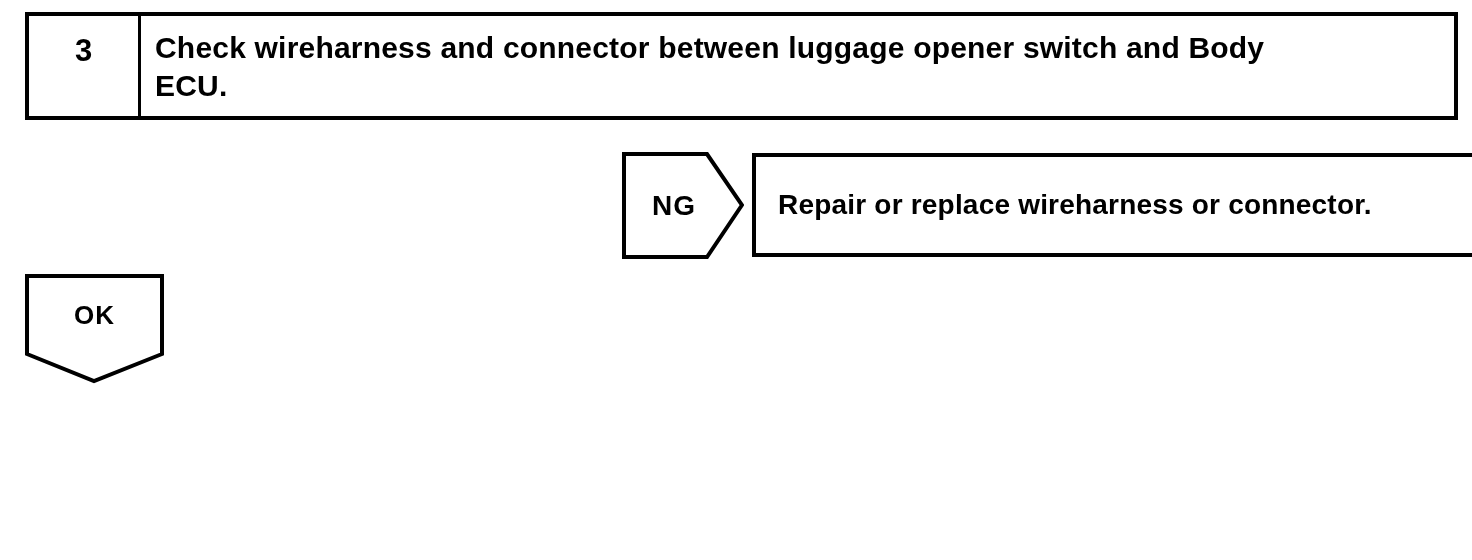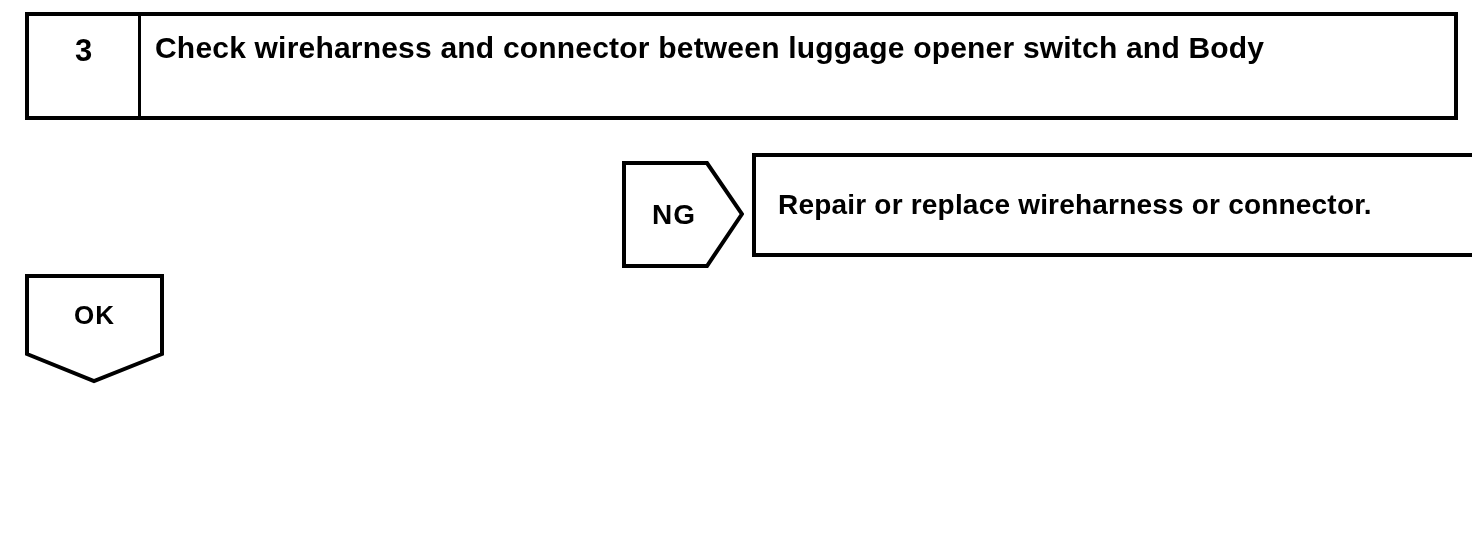--- a/index.html
+++ b/index.html
@@ -48,21 +48,20 @@
   }
   .nowrap-line { white-space: pre; }
 
   
   .ng-shape {
     position: absolute;
     left: 622px;
     top: 152px;
     width: 122px;
     height: 107px;
-    margin-top: 9px;
   }
   .ng-shape svg { position: absolute; left: 0; top: 0; display: block; }
   .ng-label {
     position: absolute;
     left: 0;
     top: 0;
     width: 104px;
     height: 107px;
     display: flex;
     align-items: center;
@@ -131,20 +130,21 @@
 </style>
 </head>
 <body>
 
 <div class="canvas">
 
   <div class="step-box">
     <div class="step-num">3</div>
     <div class="step-text">
       <div class="nowrap-line">Check wireharness and connector between luggage opener switch and Body</div>
+      <div class="nowrap-line">ECU.</div>
     </div>
   </div>
 
   <div class="ng-shape">
     <svg width="122" height="107" viewBox="0 0 122 107">
       <polygon points="2,2 85,2 120,53 85,105 2,105" fill="#ffffff" stroke="#000000" stroke-width="4"></polygon>
     </svg>
     <span class="ng-label">NG</span>
   </div>
 

